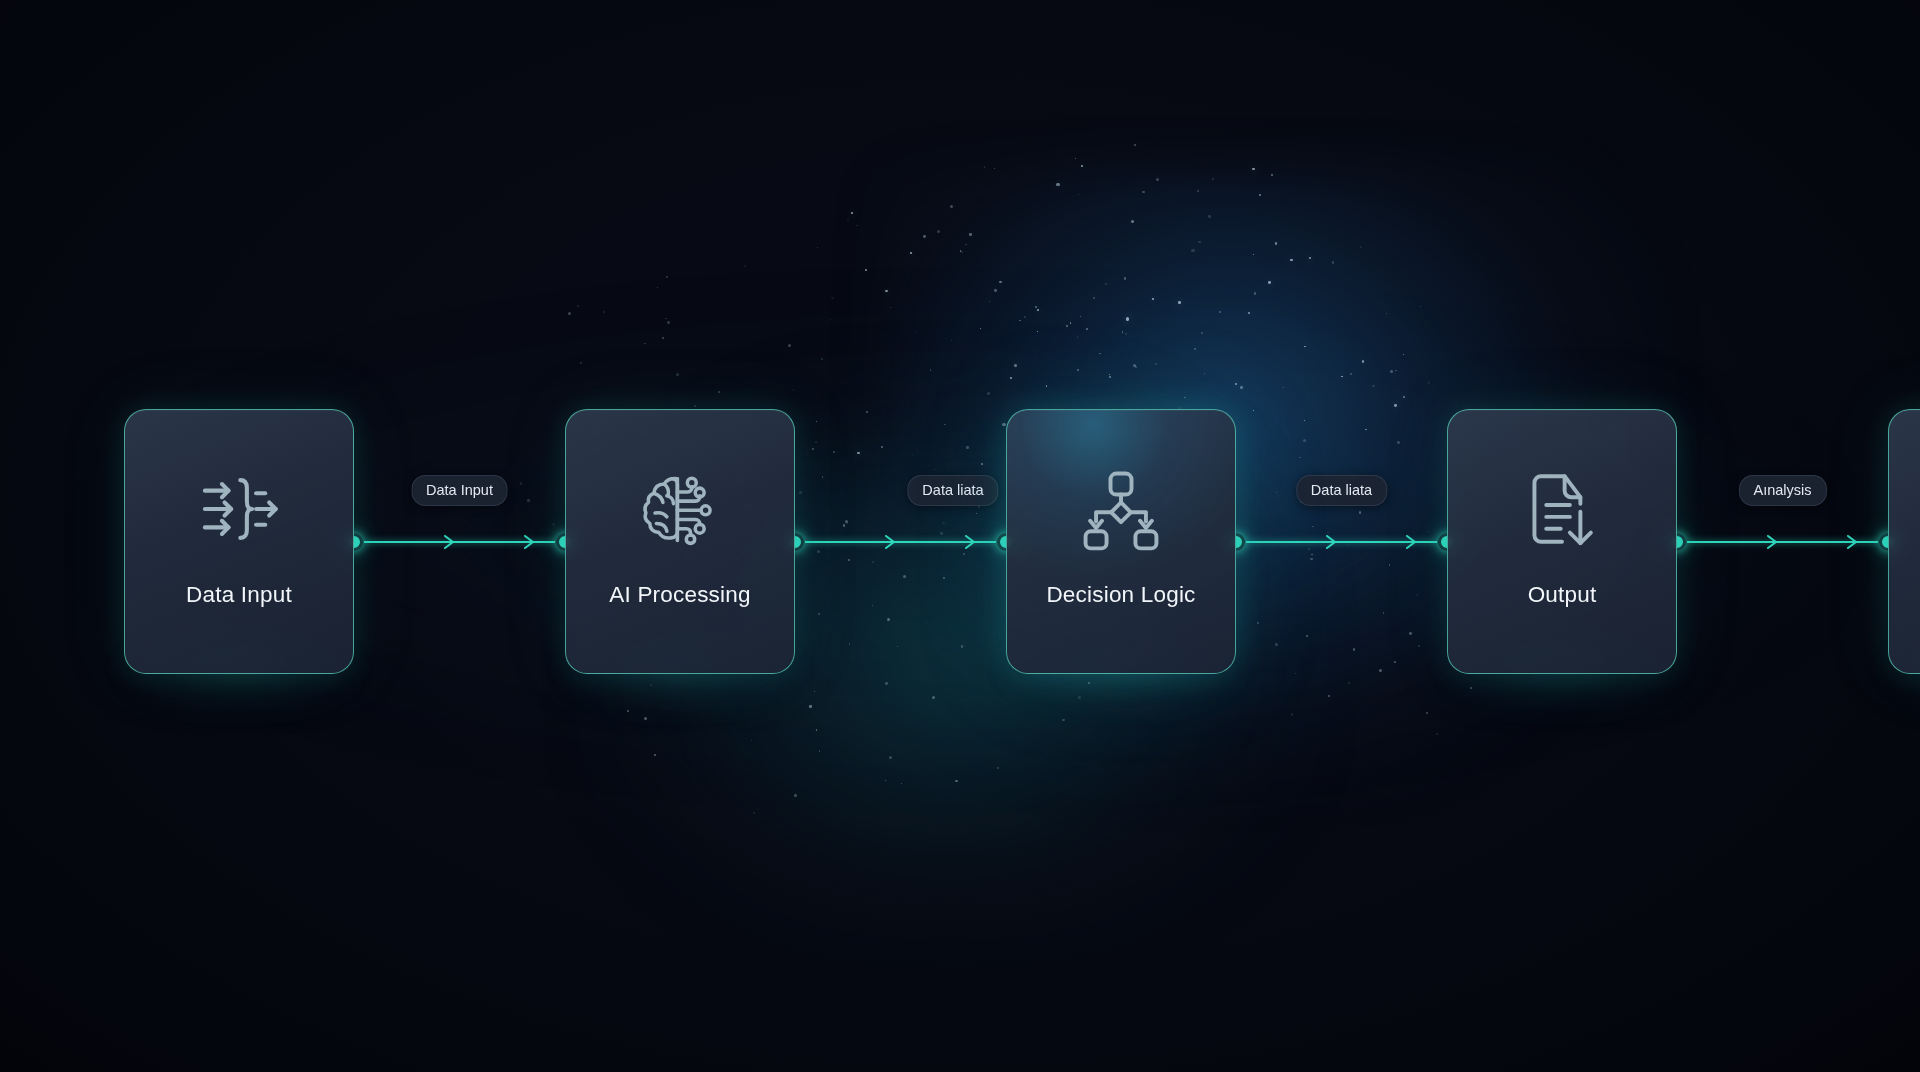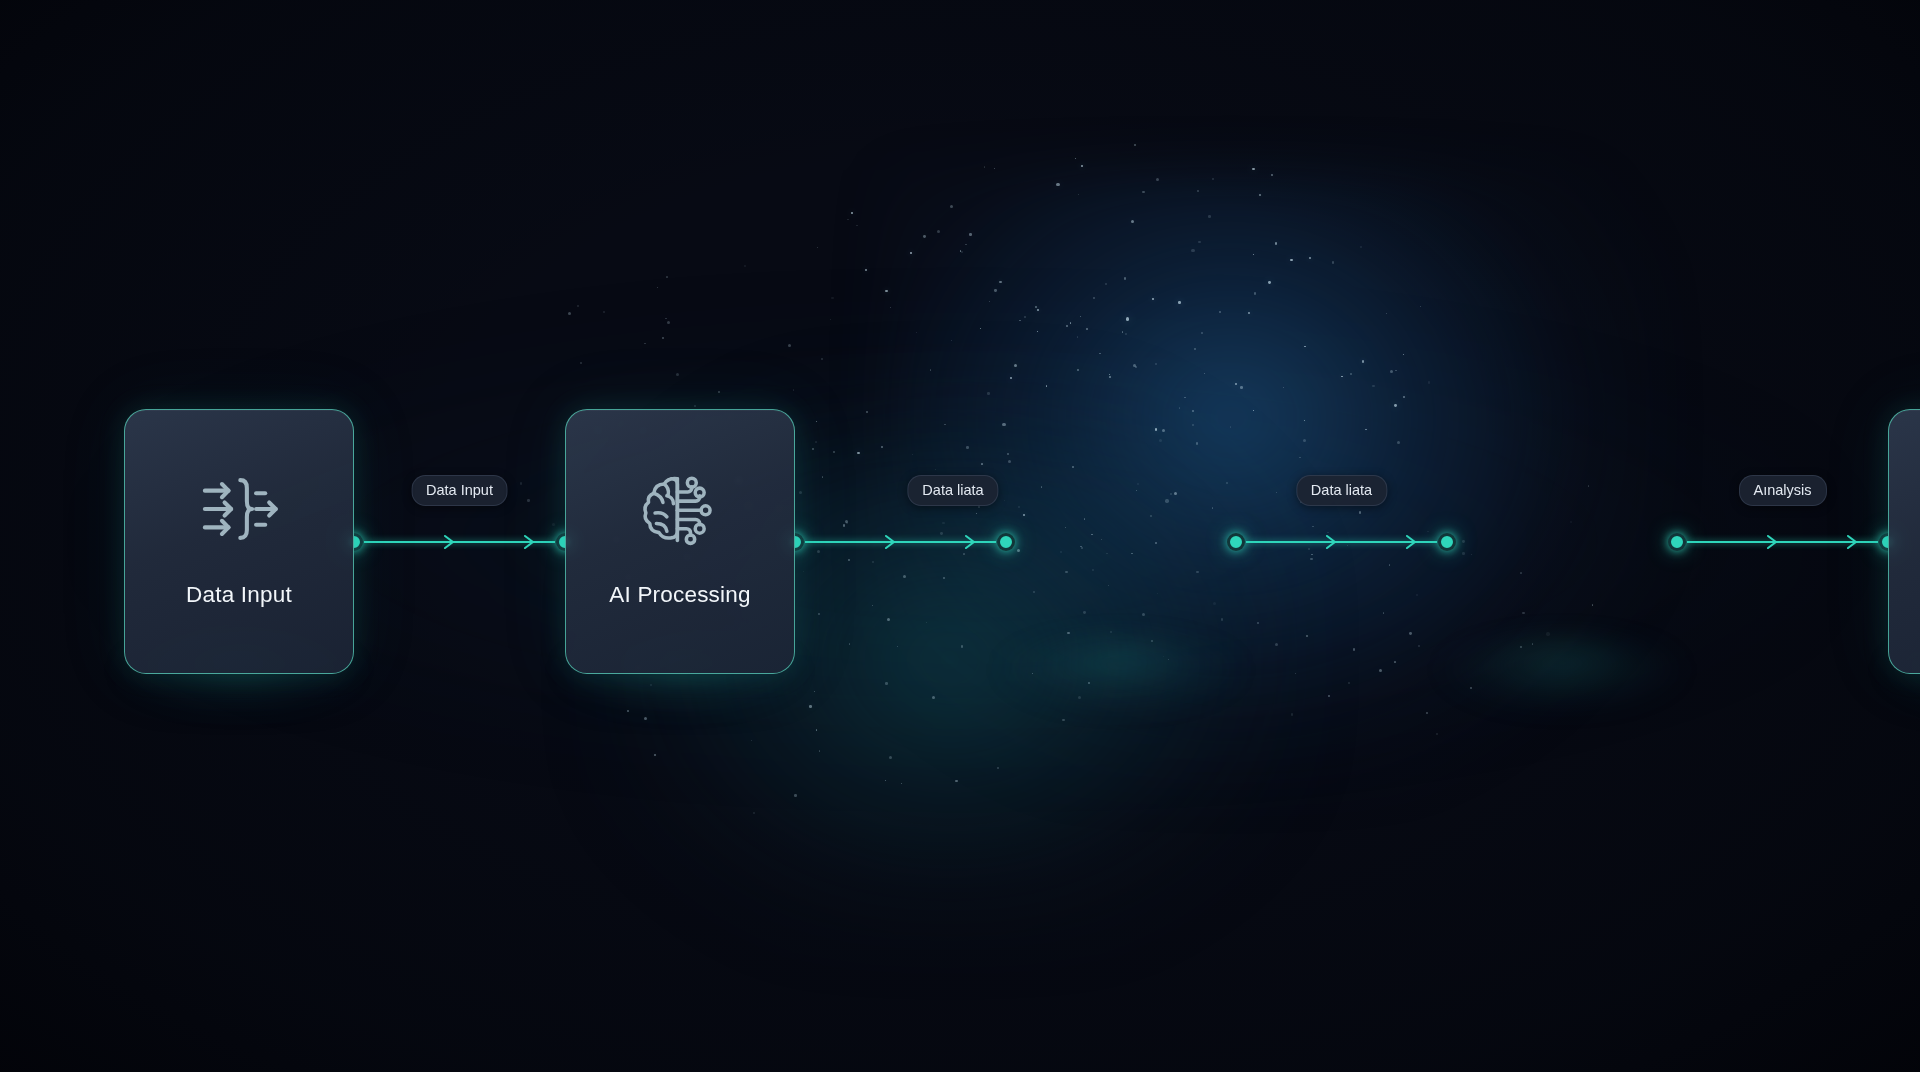--- a/index.html
+++ b/index.html
@@ -543,16 +543,46 @@
     <circle cx="51.5" cy="33" r="3.4"></circle>
     <path d="M30 40 H44 a3 3 0 0 1 3 3 v1"></path>
     <circle cx="47" cy="47" r="3.4"></circle>
     <path d="M30 47 H37 a3 3 0 0 1 3 3 v2"></path>
     <circle cx="40" cy="55" r="3.2"></circle>
   </svg>
       </div>
       <div class="card-title">AI Processing</div>
     </div>
     <div class="card-underglow" style="left: 996px;"></div>
+    <div class="card lit" style="left: 1006px;">
+      <div class="icon-wrap">
+        <svg viewBox="0 0 64 64" fill="none" stroke="#9fb4bf" stroke-width="3" stroke-linecap="round" stroke-linejoin="round">
+    <rect x="24" y="5" width="16" height="16" rx="4.5"></rect>
+    <path d="M32 21 V27"></path>
+    <path d="M32 27 L39.5 34.5 L32 42 L24.5 34.5 Z"></path>
+    <path d="M24.5 34.5 H13 v7"></path>
+    <path d="M8.5 41 L13 46.5 L17.5 41"></path>
+    <path d="M39.5 34.5 H51 v7"></path>
+    <path d="M46.5 41 L51 46.5 L55.5 41"></path>
+    <rect x="5" y="49" width="16" height="13" rx="4"></rect>
+    <rect x="43" y="49" width="16" height="13" rx="4"></rect>
+  </svg>
+      </div>
+      <div class="card-title">Decision Logic</div>
+    </div>
     <div class="card-underglow" style="left: 1437px;"></div>
+    <div class="card" style="left: 1447px;">
+      <div class="icon-wrap">
+        <svg viewBox="0 0 64 64" fill="none" stroke="#9fb4bf" stroke-width="3" stroke-linecap="round" stroke-linejoin="round">
+    <path d="M46 28 V23 L34 7 H16 a5 5 0 0 0 -5 5 v40 a5 5 0 0 0 5 5 h16"></path>
+    <path d="M34 7 v11 a5 5 0 0 0 5 5 h7"></path>
+    <path d="M20 29 H38"></path>
+    <path d="M20 38 H38"></path>
+    <path d="M20 47 H31"></path>
+    <path d="M46 34 V58"></path>
+    <path d="M38 50 L46 58 L54 50"></path>
+  </svg>
+      </div>
+      <div class="card-title">Output</div>
+    </div>
     <div class="card-underglow" style="left: 1878px;"></div>
     <div class="card" style="left: 1888px;"></div>
   </div>
 
 </body></html>

